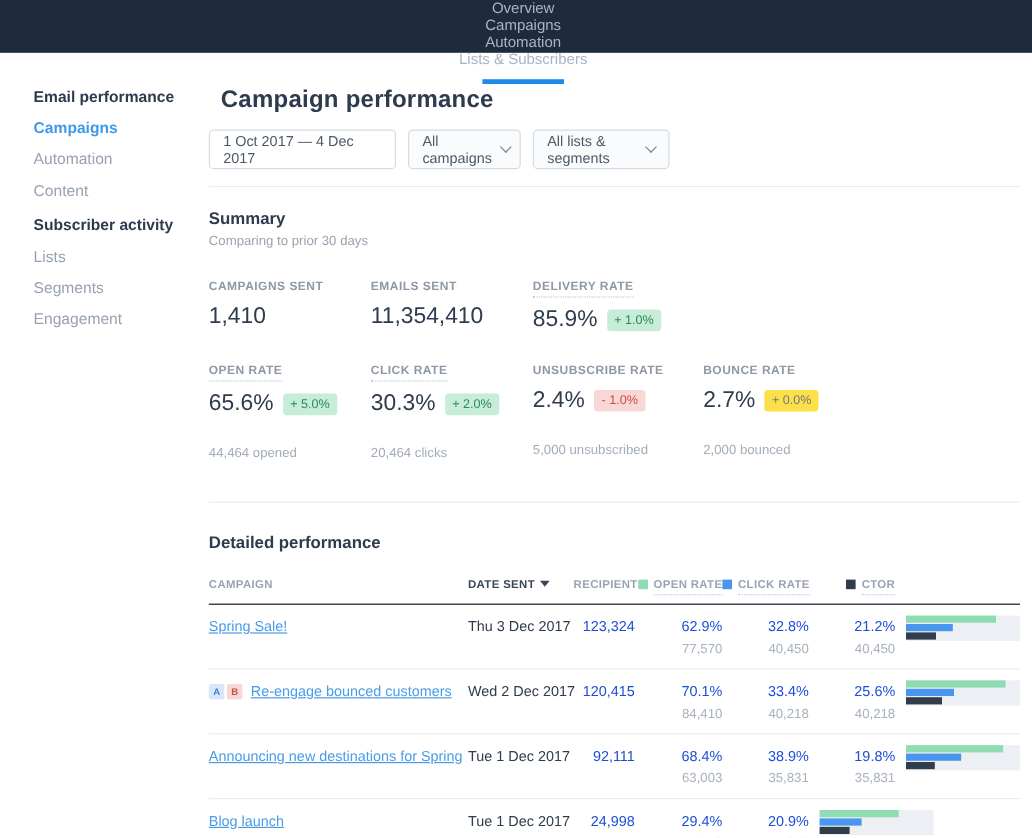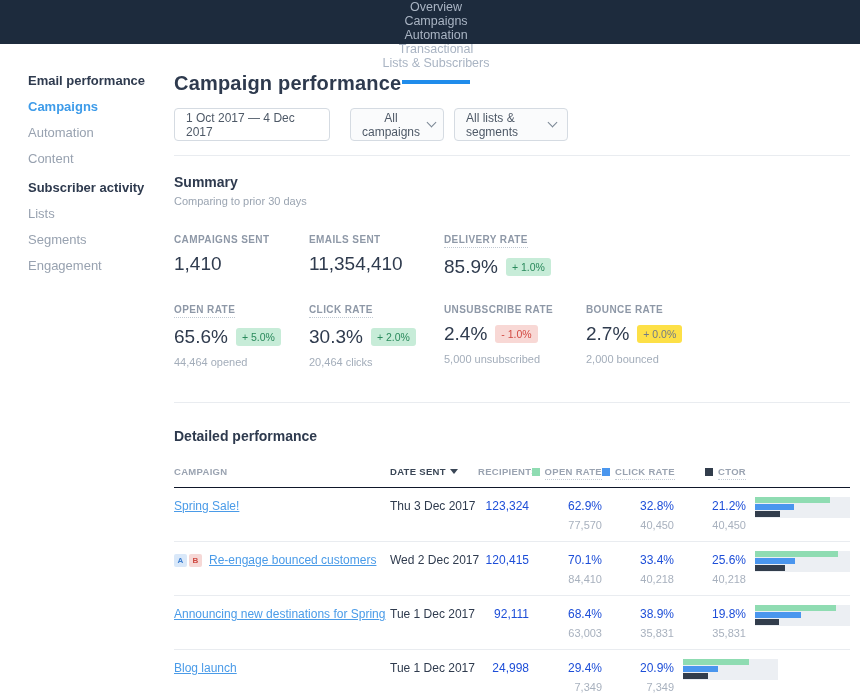--- a/index.html
+++ b/index.html
@@ -17,51 +17,51 @@
 
   
   .layout { display:flex; }
   .sidebar { width:174px; flex:none; padding:29px 0 0 28px; }
   .side-heading { font-size:13px; font-weight:bold; color:#2e3a4e; height:26px; }
   .side-item { font-size:13px; color:#98a2b0; height:26px; cursor:pointer; }
   .side-item.active { color:#3d9be9; font-weight:bold; }
   .side-heading.second { margin-top:3px; }
 
   .main { flex:1; padding:28px 10px 0 0; }
-  .page-title { font-size:20px; font-weight:bold; color:#2e3a4e; letter-spacing:0.2px; }
+  .page-title { font-size:20px; font-weight:bold; color:#2e3a4e; letter-spacing:0.2px;margin-left:10px; }
 
   
   .filters { display:flex; margin-top:13px; }
   .datebox { width:156px; height:33px; border:1px solid #d5dbe2; border-radius:4px;
     display:flex; align-items:center; padding:0 11px; font-size:12px; color:#4e5967;
     background:#fff; cursor:pointer; }
   .dropdown { height:33px; border:1px solid #d5dbe2; border-radius:4px; background:#fafbfc;
     display:flex; align-items:center; justify-content:space-between; padding:0 11px;
     font-size:12px; color:#4e5967; cursor:pointer; }
-  .dd-campaigns { width:94px; margin-left:20px;text-align:center; }
+  .dd-campaigns { width:94px; margin-left:10px; }
   .dd-lists { width:114px; margin-left:10px; }
   .chev { width:7px; height:7px; border-right:1.5px solid #7a8694; border-bottom:1.5px solid #7a8694;
     transform:rotate(45deg); margin-top:-4px; margin-left:8px; flex:none; }
 
   .divider { height:1px; background:#e9ecf0; margin-top:14px; }
 
   
   .sec-heading { font-size:14px; font-weight:bold; color:#2e3a4e; }
   .sec-sub { font-size:11px; color:#9aa4b1; margin-top:5px; }
   .metrics-row1 { display:grid; grid-template-columns:135px 135px 1fr; margin-top:27px; }
   .metrics-row2 { display:grid; grid-template-columns:135px 135px 142px 1fr; margin-top:26px; }
   .m-label { font-size:10px; letter-spacing:0.4px; color:#8e98a7; font-weight:bold; }
   .m-label .tip { border-bottom:1px dotted #c2cad3; padding-bottom:2px; display:inline-block; }
   .m-value-row { margin-top:8px; display:flex; align-items:center; }
   .m-value { font-size:19px; color:#2f3b4e; }
   .badge { font-size:10.5px; border-radius:3px; padding:3px 6px; margin-left:8px; white-space:nowrap; }
   .badge.positive { background:#c7ecd8; color:#2a8a5c; }
   .badge.negative { background:#f8d8d5; color:#d24a42; }
   .badge.neutral  { background:#fde047; color:#707a87; }
-  .m-sub { font-size:11px; color:#a3adba; margin-top:8px; }
+  .m-sub { font-size:11px; color:#a3adba; margin-top:24px; }
 
   
   .tbl-heading { margin-top:25px; }
   .tbl-grid { display:grid; grid-template-columns:216px 88px 51px 73px 72px 72px auto; }
   .thead { margin-top:22px; padding-bottom:10px; border-bottom:1px solid #0f172a; }
   .th { font-size:9.5px; letter-spacing:0.3px; color:#9aa3b1; font-weight:bold; white-space:nowrap; }
   .th.dark { color:#3a4656; }
   .th.right { text-align:right; }
   .th .tip { border-bottom:1px dotted #c2cad3; padding-bottom:2px; }
   .caret { display:inline-block; width:0; height:0; border-left:4px solid transparent;
@@ -88,21 +88,20 @@
 </head>
 <body>
 
 <div class="topnav">
   <svg class="logo" viewBox="0 0 28 24">
     <polygon points="0,1.5 17.5,15 28,0 28,24 0,24" fill="#ffffff"></polygon>
   </svg>
   <div class="nav-item">Overview</div>
   <div class="nav-item">Campaigns</div>
   <div class="nav-item">Automation</div>
-  <div class="nav-item">Transactional</div>
   <div class="nav-item">Lists &amp; Subscribers</div>
   <div class="nav-item active">Insights</div>
 </div>
 
 <div class="layout">
 
   <div class="sidebar">
     <div class="side-heading">Email performance</div>
     <div class="side-item active">Campaigns</div>
     <div class="side-item">Automation</div>

